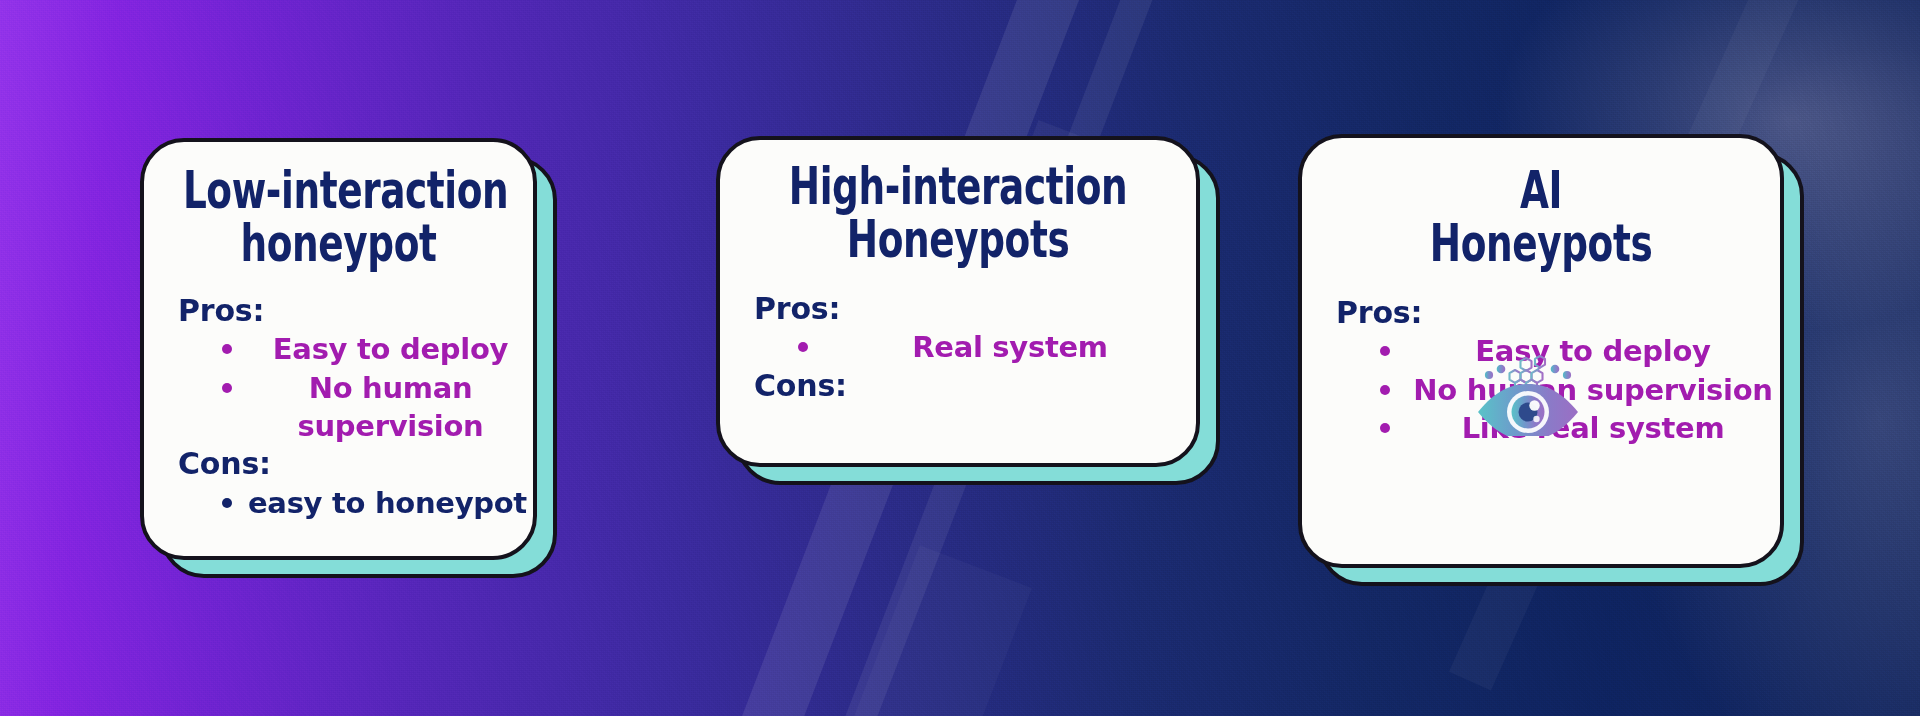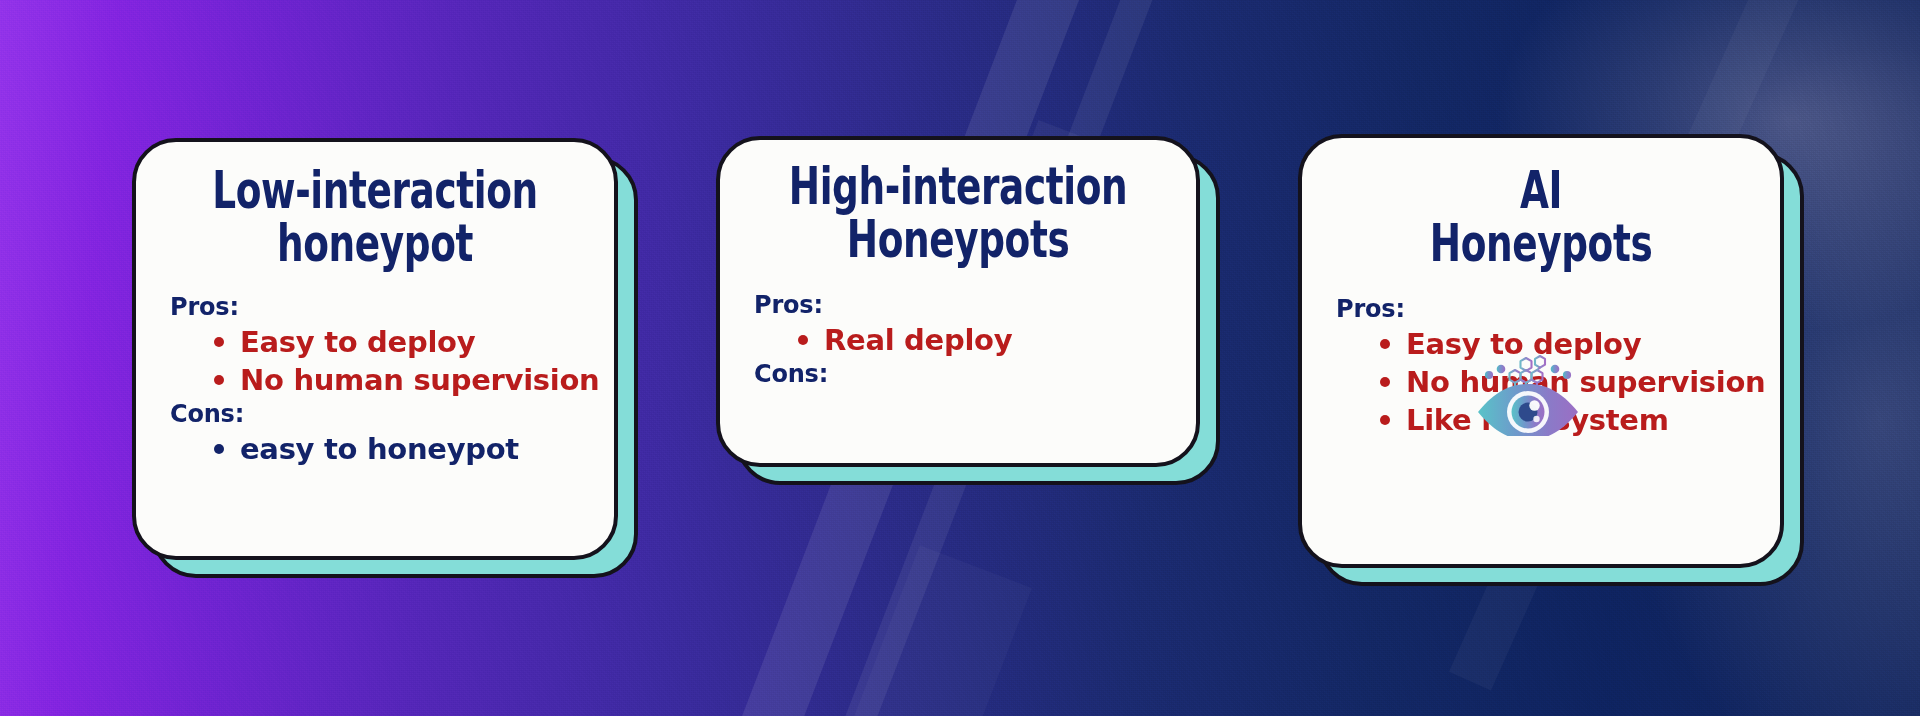--- a/index.html
+++ b/index.html
@@ -70,52 +70,52 @@
     transform-origin:center top;
     white-space:nowrap;
   }
   .card-title .tline { display:block; }
 
   .body {
     padding:0 0 0 34px;
     font-family:"DejaVu Sans","Liberation Sans", sans-serif;
   }
   .sec-label {
-    font-size:24px; font-weight:bold; color:#122369;
+    font-size:30px; font-weight:bold; color:#122369;
     line-height:1.28; letter-spacing:-.2px;
   }
   ul.bullets { list-style:none; margin:0 0 0 40px; padding:0; }
   ul.bullets li {
     position:relative; padding-left:30px;
     font-size:29px; font-weight:bold; line-height:1.32; letter-spacing:-.3px;
   }
   ul.bullets li::before {
     content:""; position:absolute; left:4px; top:14px;
     width:10px; height:10px; border-radius:50%;
     background:currentColor;
   }
-  li.pro { color:#b91c1c; }
+  li.pro { color:#a21caf;text-align:center; }
   li.con { color:#122369; }
 
   
   .ai-icon { position:absolute; }
 </style>
 </head>
 <body>
 
 <div id="stage">
 
   <div id="noise"></div>
   <div class="streak s1"></div>
   <div class="streak s2"></div>
   <div class="streak s3"></div>
   <div class="streak s4"></div>
   <div class="streak s5"></div>
 
-  <div class="card-wrap" style="left:132px; top:138px; width:486px; height:422px;">
+  <div class="card-wrap" style="left:140px; top:138px; width:397px; height:422px;">
     <div class="card-shadow"></div>
     <div class="card">
       <div class="card-title" style="font-size:52px; padding-top:22px;">
         <span class="tline">Low-interaction</span>
         <span class="tline">honeypot</span>
       </div>
       <div class="body" style="margin-top:22px;">
         <div class="sec-label">Pros:</div>
         <ul class="bullets">
           <li class="pro">Easy to deploy</li>
@@ -132,21 +132,21 @@
   <div class="card-wrap" style="left:716px; top:136px; width:484px; height:331px;">
     <div class="card-shadow"></div>
     <div class="card">
       <div class="card-title" style="font-size:52px; padding-top:20px;">
         <span class="tline">High-interaction</span>
         <span class="tline">Honeypots</span>
       </div>
       <div class="body" style="margin-top:24px;">
         <div class="sec-label">Pros:</div>
         <ul class="bullets">
-          <li class="pro">Real deploy</li>
+          <li class="pro">Real system</li>
         </ul>
         <div class="sec-label">Cons:</div>
       </div>
     </div>
   </div>
 
   <div class="card-wrap" style="left:1298px; top:134px; width:486px; height:434px;padding-left:19px;">
     <div class="card-shadow"></div>
     <div class="card">
       <div class="card-title" style="font-size:52px; padding-top:26px;">

